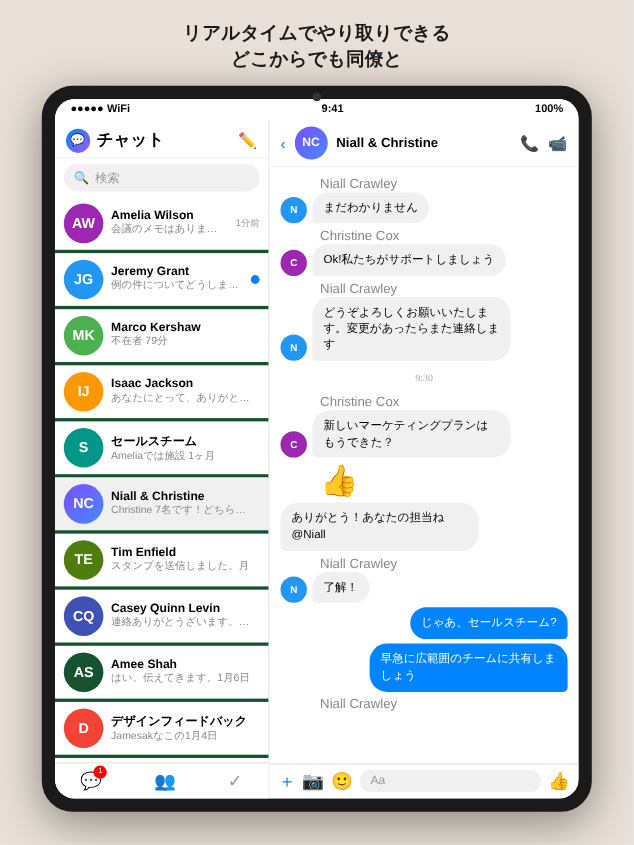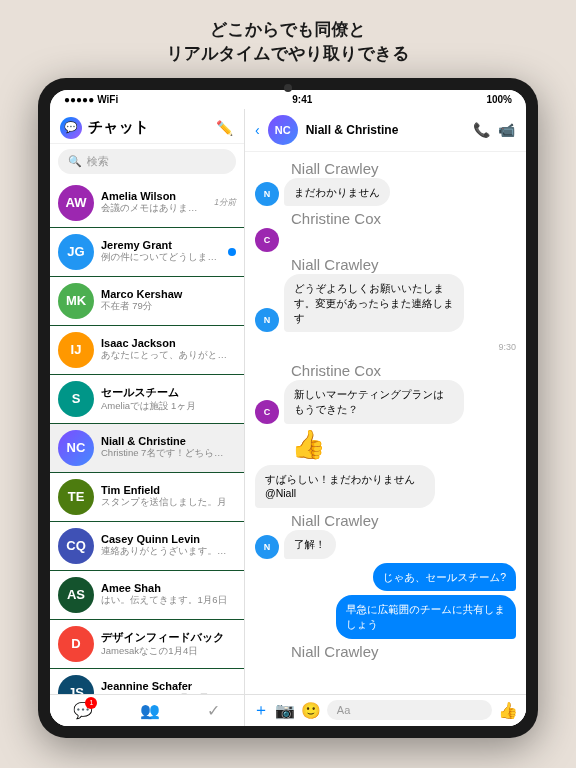--- a/index.html
+++ b/index.html
@@ -138,21 +138,21 @@
       overflow-x: hidden;
     }
     .chat-list-scroll::-webkit-scrollbar { display: none; }
 
     .chat-item {
       display: flex;
       align-items: center;
       padding: 6px 8px;
       gap: 7px;
       cursor: pointer;
-      border-bottom: 1px solid #14532d;
+      border-bottom: 3px solid #14532d;
     }
     .chat-item.active { background: #f0f0f0; }
 
     .avatar {
       width: 36px;
       height: 36px;
       border-radius: 50%;
       flex-shrink: 0;
       display: flex;
       align-items: center;
@@ -177,21 +177,20 @@
       color: #888;
       white-space: nowrap;
       overflow: hidden;
       text-overflow: ellipsis;
     }
     .chat-meta {
       display: flex;
       flex-direction: column;
       align-items: center;
       gap: 3px;
-      font-style: italic;
     }
     .chat-time { font-size: 8.5px; color: #999; }
     .unread-dot {
       width: 8px;
       height: 8px;
       background: #0084ff;
       border-radius: 50%;
     }
 
     
@@ -263,21 +262,21 @@
       overflow-y: auto;
       overflow-x: hidden;
       padding: 8px 10px;
       display: flex;
       flex-direction: column;
       gap: 4px;
     }
     .messages-area::-webkit-scrollbar { display: none; }
 
     .msg-sender-label {
-      font-size: 15px;
+      font-size: 12px;
       color: #888;
       margin-bottom: 1px;
       margin-left: 36px;
     }
 
     .msg-row {
       display: flex;
       align-items: flex-end;
       gap: 5px;
     }
@@ -309,24 +308,25 @@
       background: #0084ff;
       color: #fff;
       border-radius: 16px 16px 4px 16px;
     }
     .bubble.left {
       background: #f0f0f0;
       border-radius: 16px 16px 16px 4px;
     }
 
     .time-divider {
-      text-align: right;
+      text-align: center;
       font-size: 9px;
       color: #aaa;
       margin: 6px 0;
+      font-family: Liberation Serif, serif;
     }
 
     .thumbs-up-standalone {
       font-size: 28px;
       margin-left: 36px;
     }
 
     
     .compose-bar {
       border-top: 1px solid #e0e0e0;
@@ -357,22 +357,22 @@
     .av-indigo { background: #3f51b5; }
     .av-pink { background: #14532d; }
     .av-brown { background: #4d7c0f; }
     .av-gray { background: #0c4a6e; }
     .av-gradient { background: linear-gradient(135deg, #7c4dff, #448aff); }
   </style>
 </head>
 <body>
 
 <div class="banner">
+  <div>リアルタイムでやり取りできる</div>
   <div>どこからでも同僚と</div>
-  <div>リアルタイムでやり取りできる</div>
 </div>
 
 <div class="tablet-frame">
   <div class="tablet-camera"></div>
   <div class="tablet-screen">
 
     <div class="status-bar">
       <div class="status-left">
         <span>●●●●●</span>
         <span>WiFi</span>
@@ -553,41 +553,42 @@
               <div class="msg-sender-label">Niall Crawley</div>
               <div class="msg-row">
                 <div class="msg-avatar av-blue">N</div>
                 <div class="bubble left">まだわかりません</div>
               </div>
             </div>
             <div>
               <div class="msg-sender-label">Christine Cox</div>
               <div class="msg-row">
                 <div class="msg-avatar av-purple">C</div>
+                <div class="bubble left">Ok!私たちがサポートしましょう</div>
               </div>
             </div>
             <div>
               <div class="msg-sender-label">Niall Crawley</div>
               <div class="msg-row">
                 <div class="msg-avatar av-blue">N</div>
                 <div class="bubble left">どうぞよろしくお願いいたします。変更があったらまた連絡します</div>
               </div>
             </div>
             <div class="time-divider">9:30</div>
             <div>
               <div class="msg-sender-label">Christine Cox</div>
               <div class="msg-row">
                 <div class="msg-avatar av-purple">C</div>
                 <div class="bubble left">新しいマーケティングプランはもうできた？</div>
               </div>
             </div>
             <div class="thumbs-up-standalone">👍</div>
             <div>
               <div class="msg-row">
-                <div class="bubble left">すばらしい！まだわかりません@Niall</div>
+                <div class="bubble left">ありがとう！あなたの担当ね@Niall</div>
               </div>
             </div>
             <div>
               <div class="msg-sender-label">Niall Crawley</div>
               <div class="msg-row">
                 <div class="msg-avatar av-blue">N</div>
                 <div class="bubble left">了解！</div>
               </div>
             </div>
             <div>

